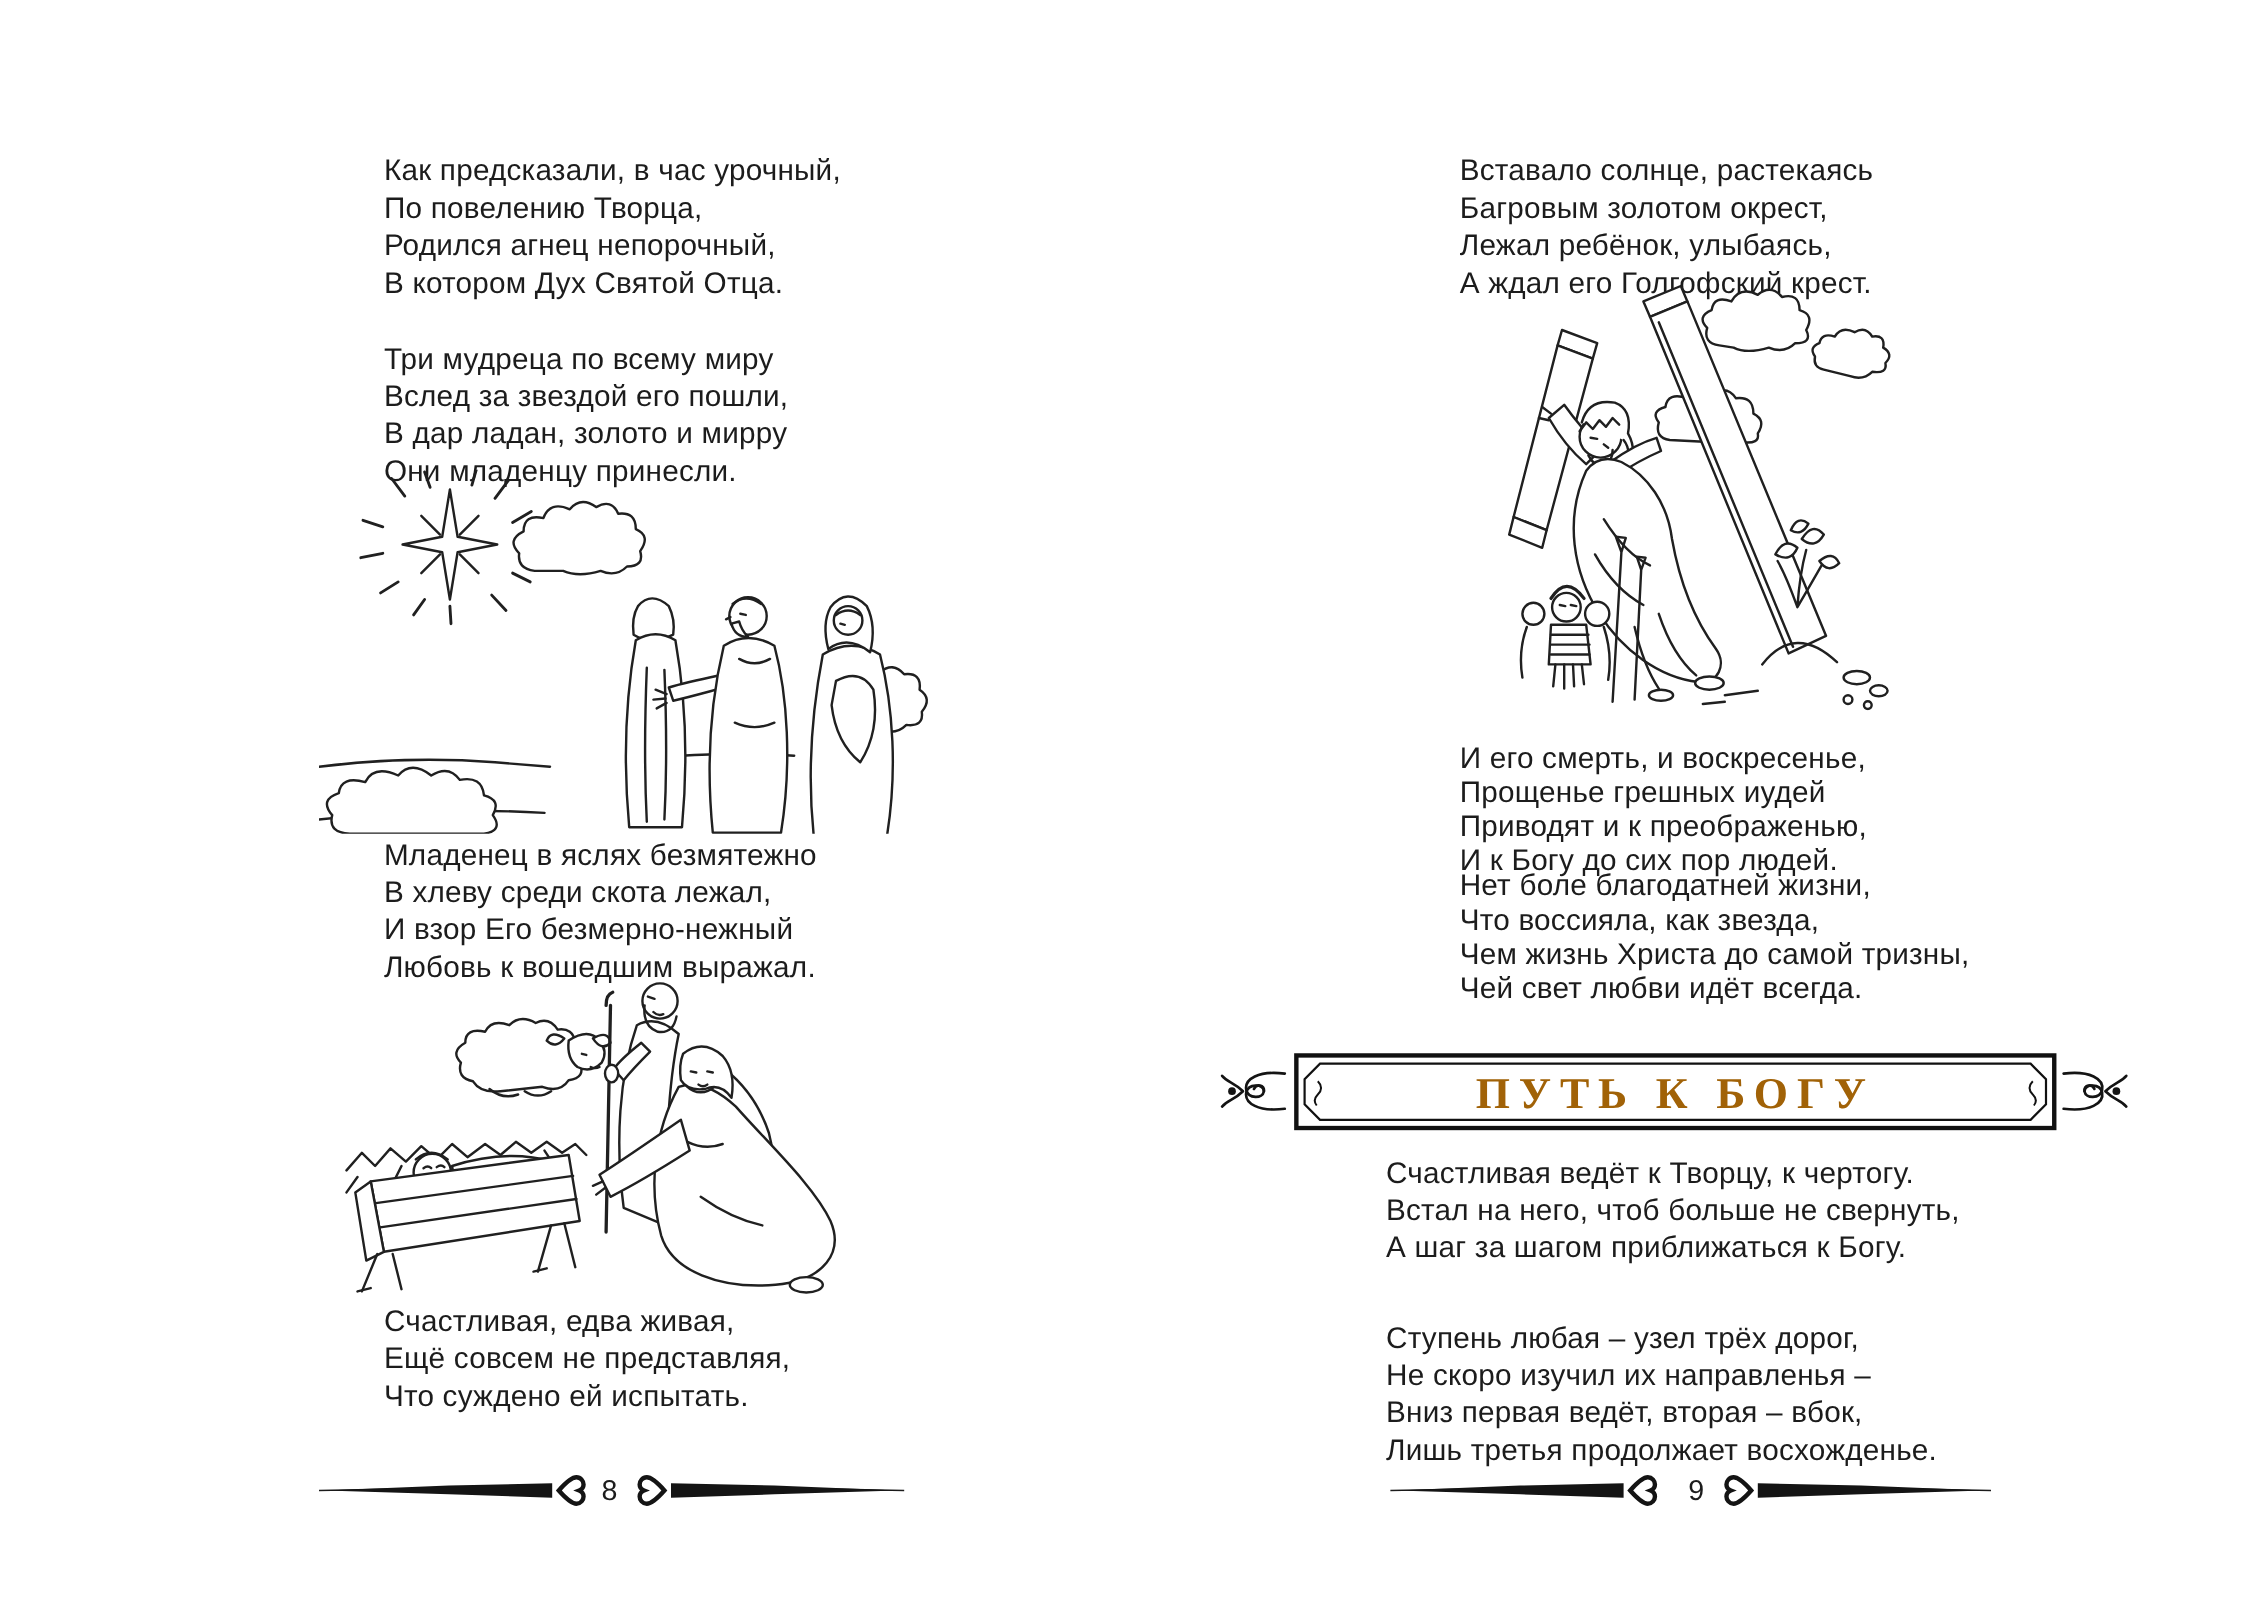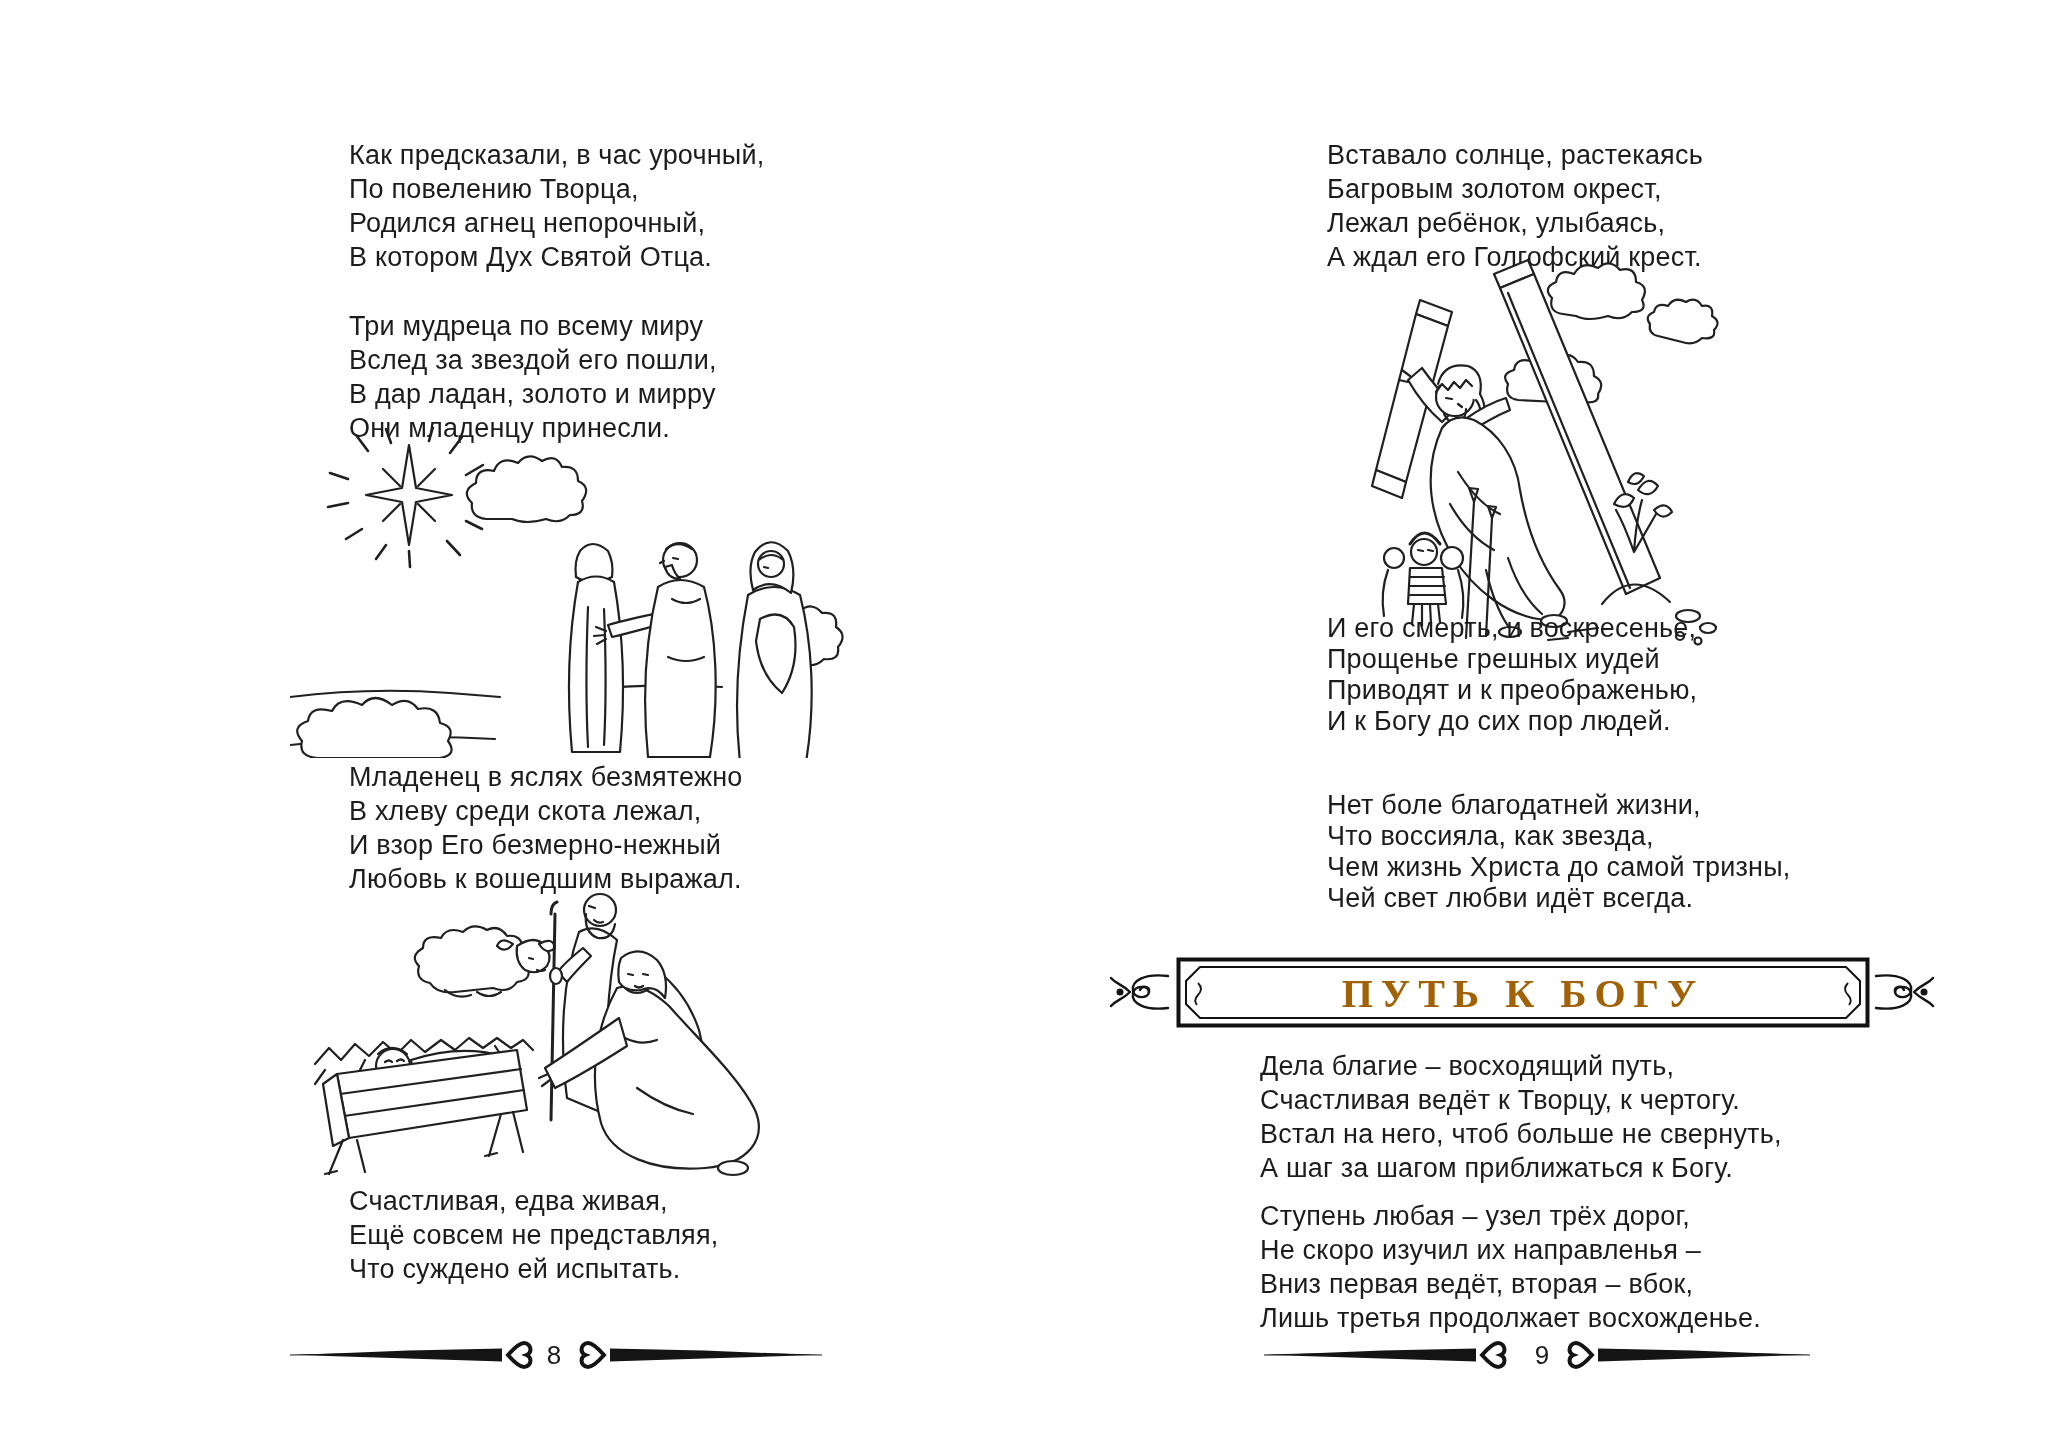--- a/index.html
+++ b/index.html
@@ -250,21 +250,21 @@
           <path d="M244,352 Q274,314 312,350"></path>
           <ellipse cx="330" cy="364" rx="12" ry="6" fill="#fff"></ellipse>
           <ellipse cx="350" cy="376" rx="8" ry="5" fill="#fff"></ellipse>
           <circle cx="322" cy="384" r="4" fill="#fff"></circle>
           <circle cx="340" cy="389" r="3.5" fill="#fff"></circle>
           <path d="M210,380 L240,376 M190,388 L210,386"></path>
         </g>
       </svg>
     </div>
 
-    <div class="stanza tight" style="left:1295px;top:613px;">
+    <div class="stanza tight" style="left:1295px;top:674px;">
       <div class="line">И его смерть, и воскресенье,</div>
       <div class="line">Прощенье грешных иудей</div>
       <div class="line">Приводят и к преображенью,</div>
       <div class="line">И к Богу до сих пор людей.</div>
     </div>
 
     <div class="stanza tight" style="left:1295px;top:790px;">
       <div class="line">Нет боле благодатней жизни,</div>
       <div class="line">Что воссияла, как звезда,</div>
       <div class="line">Чем жизнь Христа до самой тризны,</div>
@@ -294,21 +294,20 @@
         <g stroke="#141414" stroke-width="2.4" fill="none" stroke-linecap="round">
           <path d="M62,10 C38,7 25,15 27,25 C29,33 42,33 43,26 C44,20 36,19 34,24"></path>
           <path d="M62,42 C38,45 25,37 27,27 C29,19 42,19 43,26"></path>
           <path d="M24,26 C16,18 10,18 5,12 M24,26 C16,34 10,34 5,40"></path>
           <circle cx="14" cy="26" r="3.5" fill="#141414" stroke="none"></circle>
         </g>
       </svg>
     </div>
 
     <div class="stanza" style="left:1228px;top:1049px;">
-      <div class="line">Дела благие – восходящий путь,</div>
       <div class="line">Счастливая ведёт к Творцу, к чертогу.</div>
       <div class="line">Встал на него, чтоб больше не свернуть,</div>
       <div class="line">А шаг за шагом приближаться к Богу.</div>
     </div>
 
     <div class="stanza" style="left:1228px;top:1199px;">
       <div class="line">Ступень любая – узел трёх дорог,</div>
       <div class="line">Не скоро изучил их направленья –</div>
       <div class="line">Вниз первая ведёт, вторая – вбок,</div>
       <div class="line">Лишь третья продолжает восхожденье.</div>

